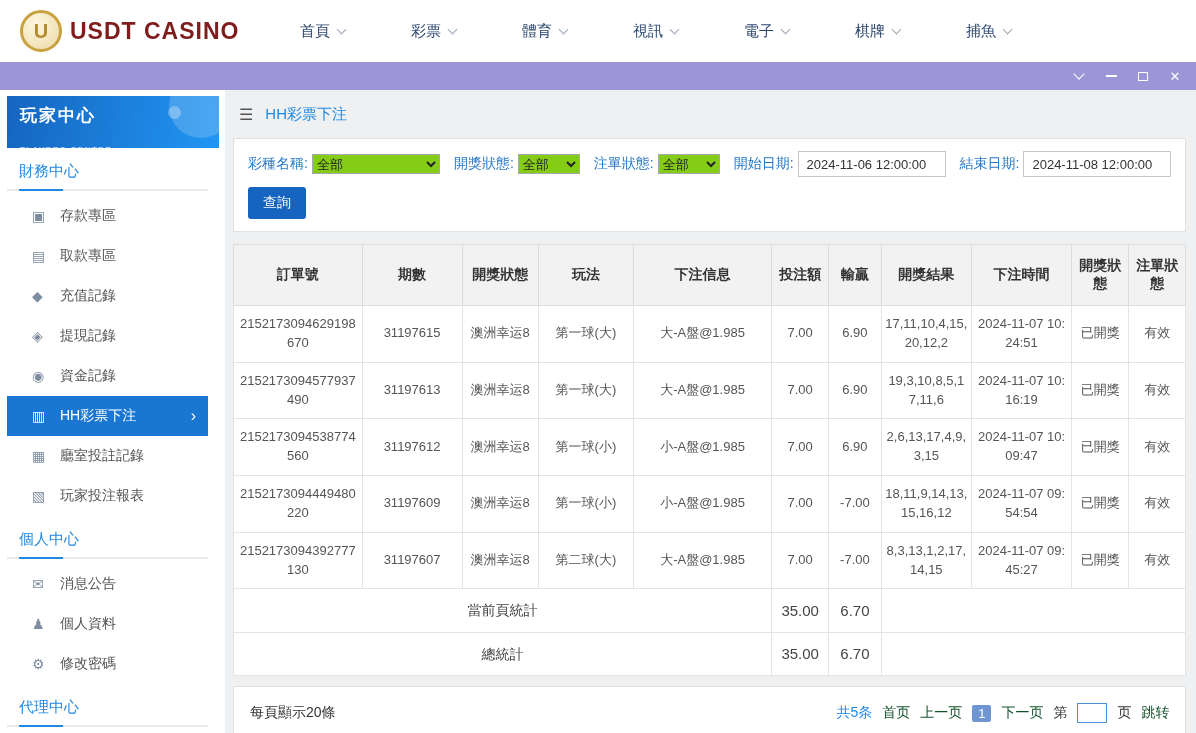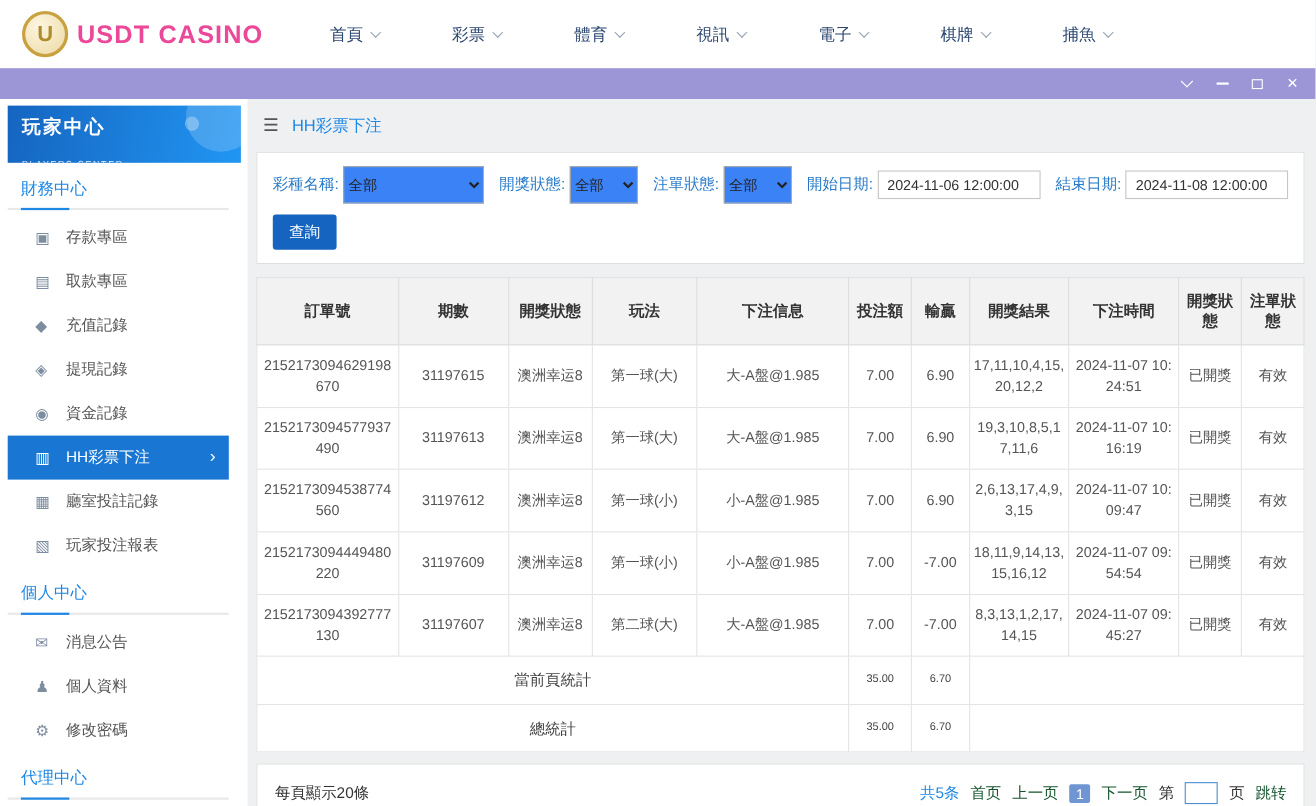--- a/index.html
+++ b/index.html
@@ -5,21 +5,21 @@
   * { box-sizing: border-box; margin: 0; padding: 0; }
   html,body { width:1196px; height:733px; overflow:hidden; }
   body { font-family:"Liberation Sans","DejaVu Sans",sans-serif; background:#eef0f2; }
 
   
   .topbar { height:62px; background:#fff; display:flex; align-items:center; padding:0 20px; }
   .logo { display:flex; align-items:center; gap:8px; cursor:pointer; width:235px; }
   .logo-coin { width:42px; height:42px; border-radius:50%; border:3px solid #c9a23f;
     background:radial-gradient(circle at 35% 30%, #fdf6e0, #ecd9a4); display:flex; align-items:center;
     justify-content:center; color:#b08c2e; font-weight:bold; font-size:20px; }
-  .logo-text { color:#ec4899; font-size:23px; font-weight:bold; letter-spacing:1px; white-space:nowrap; }
+  .logo-text { color:#7f1d1d; font-size:23px; font-weight:bold; letter-spacing:1px; white-space:nowrap; }
   .mainnav { display:flex; gap:66px; margin-left:45px; }
   .nav-item { display:flex; align-items:center; color:#2c4770; font-size:15px; cursor:pointer; white-space:nowrap; }
   .chev { display:inline-block; width:7px; height:7px; border-right:1.6px solid #9aa7b8;
     border-bottom:1.6px solid #9aa7b8; transform:rotate(45deg); margin-left:8px; margin-top:-4px; }
 
   
   .titlebar { height:28px; background:#9d96d6; display:flex; align-items:center;
     justify-content:flex-end; gap:14px; padding-right:12px; }
   .tb-btn { width:18px; height:18px; display:flex; align-items:center; justify-content:center; cursor:pointer; color:#fff; }
   .tb-chev { width:8px; height:8px; border-right:1.6px solid #fff; border-bottom:1.6px solid #fff; transform:rotate(45deg); margin-top:-4px; }
@@ -54,36 +54,36 @@
   .content { flex:1; padding:0 12px 0 8px; }
   .breadcrumb { height:48px; display:flex; align-items:center; gap:12px; padding-left:6px; }
   .burger { color:#555; font-size:16px; cursor:pointer; }
   .bc-title { color:#1e88e5; font-size:15px; }
 
   .panel { background:#fff; border:1px solid #e0e0e0; }
   .filter-panel { padding:12px 14px; }
   .filter-row { display:flex; align-items:center; font-size:14px; white-space:nowrap; }
   .filter-row label { color:#2779c8; margin-right:4px; }
   .filter-row .gap { width:14px; }
-  .filter-row select { height:34px; border:1px solid #a9a9a9; background:#3b82f6; font-size:13px; color:#222;font-family:Liberation Serif, serif; }
+  .filter-row select { height:20px; border:1px solid #a9a9a9; background:#84cc16; font-size:13px; color:#222;font-family:Liberation Serif, serif; }
   .sel-wide { width:128px; }
   .sel-small { width:62px; }
   .filter-row input[type=text] { height:26px; width:148px; border:1px solid #c6c6c6; font-size:13px;
     color:#333; padding:0 8px; }
   .btn-search { margin-top:10px; background:#1565c0; color:#fff; border:0; border-radius:3px;
     padding:7px 15px; font-size:14px; cursor:pointer; }
 
   .table-panel { margin-top:12px; border:0; }
   table { width:100%; border-collapse:collapse; table-layout:fixed; background:#fff; }
   th { background:#f2f2f2; font-size:14px; color:#333; font-weight:bold; padding:12px 2px;
     border:1px solid #dcdcdc; text-align:center; }
   td { font-size:13px; color:#555; padding:9px 3px; border:1px solid #e4e4e4; text-align:center;
     word-break:break-all; line-height:1.45; background:#fff; }
   .sum-label { font-size:14px; color:#444; padding:11px 2px; }
-  .sum-val { font-size:10px; color:#444; }
+  .sum-val { font-size:15px; color:#444; }
 
   .footer-panel { margin-top:10px; height:54px; display:flex; align-items:center;
     justify-content:space-between; padding:0 16px; font-size:14px; color:#333; }
   .pager { display:flex; align-items:center; gap:10px; }
   .pager a { color:#14532d; text-decoration:none; cursor:pointer; }
   .pg-total { color:#1e88e5; }
   .pg-current { background:#6f96d2; color:#fff; border-radius:2px; padding:1px 6px; font-size:13px; cursor:pointer; }
   .pg-text { color:#333; }
   .pg-input { width:30px; height:20px; border:1px solid #4a8fd4; }
 </style>

